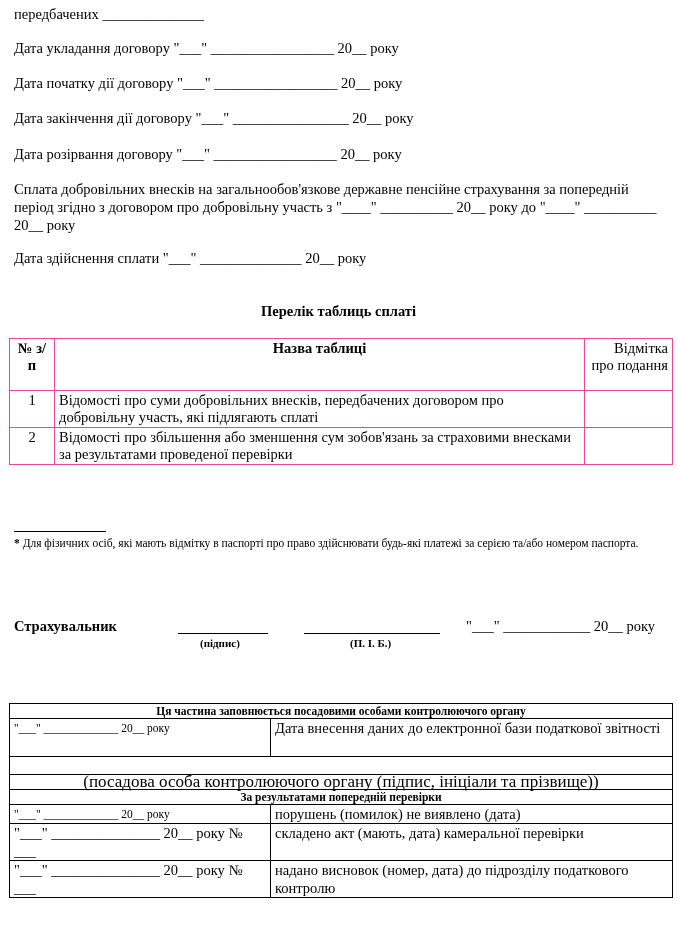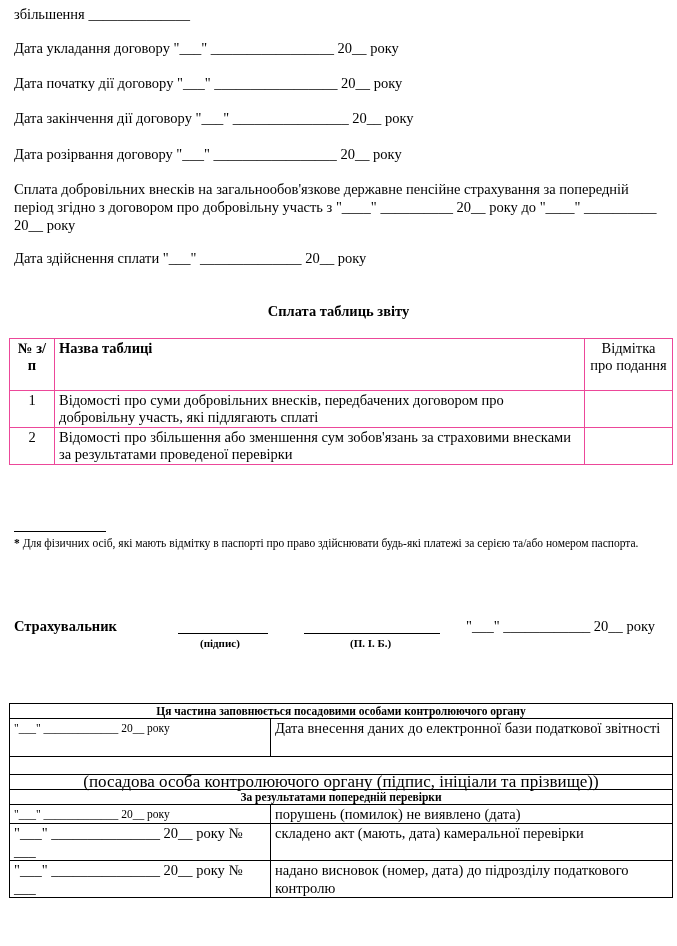--- a/index.html
+++ b/index.html
@@ -13,21 +13,21 @@
   .bold { font-weight: bold; }
   .para { position: absolute; left: 14px; width: 650px; line-height: 18px; white-space: normal; }
 
   
   table.rep {
     position: absolute; left: 9px; top: 338px; width: 664px;
     border-collapse: collapse; font-size: 14.5px; line-height: 17px;
   }
   table.rep td { border: 1px solid #ec4899; vertical-align: top; padding: 1px 4px; }
   .c1 { width: 36px; text-align: center; }
-  .c3 { width: 79px; text-align: center; }
+  .c3 { width: 79px; text-align: right; }
 
   .fn-rule { position: absolute; left: 14px; top: 531px; width: 92px; height: 0; border-top: 1px solid #000; }
   .fn { position: absolute; left: 14px; top: 535px; width: 656px; font-size: 11.5px; line-height: 17px; }
 
   .under { position: absolute; height: 0; border-top: 1px solid #000; }
   .small { font-size: 11px; font-weight: bold; }
 
   
   table.ctl {
     position: absolute; left: 9px; top: 703px; width: 664px;
@@ -35,38 +35,38 @@
   }
   table.ctl td { border: 1px solid #000; vertical-align: top; padding: 0 4px; }
   .ctl .head { text-align: center; font-weight: bold; font-size: 11.5px; line-height: 14px; }
   .ctl .note { text-align: center; font-size: 17px; line-height: 14px; }
   .ctl .l { width: 252px; }
   .ctl .sm { font-size: 11.5px; }
 </style>
 </head>
 <body>
 
-<div class="line abs" style="top:6px;">збільшення ______________</div>
+<div class="line abs" style="top:6px;">передбачених ______________</div>
 
 <div class="line abs" style="top:40px;">Дата укладання договору "___" _________________ 20__ року</div>
 <div class="line abs" style="top:75px;">Дата початку дії договору "___" _________________ 20__ року</div>
 <div class="line abs" style="top:110px;">Дата закінчення дії договору "___" ________________ 20__ року</div>
 <div class="line abs" style="top:146px;">Дата розірвання договору "___" _________________ 20__ року</div>
 
 <div class="para" style="top:180px;">Сплата добровільних внесків на загальнообов'язкове державне пенсійне страхування за попередній період згідно з договором про добровільну участь з "____" __________ 20__ року до "____" __________ 20__ року</div>
 
 <div class="line abs" style="top:250px;">Дата здійснення сплати "___" ______________ 20__ року</div>
 
-<div class="abs bold" style="top:303px; left:0; width:677px; text-align:center;">Сплата таблиць звіту</div>
+<div class="abs bold" style="top:303px; left:0; width:677px; text-align:center;">Перелік таблиць сплаті</div>
 
 <table class="rep">
   <tbody>
       <tr style="height:52px;">
     <td class="c1 bold">№ з/п</td>
-    <td class="bold" style="">Назва таблиці</td>
+    <td class="bold" style="text-align:center;">Назва таблиці</td>
     <td class="c3">Відмітка про подання</td>
   </tr>
   <tr>
     <td class="c1">1</td>
     <td>Відомості про суми добровільних внесків, передбачених договором про добровільну участь, які підлягають сплаті</td>
     <td class="c3"></td>
   </tr>
   <tr>
     <td class="c1">2</td>
     <td>Відомості про збільшення або зменшення сум зобов'язань за страховими внесками за результатами проведеної перевірки</td>

